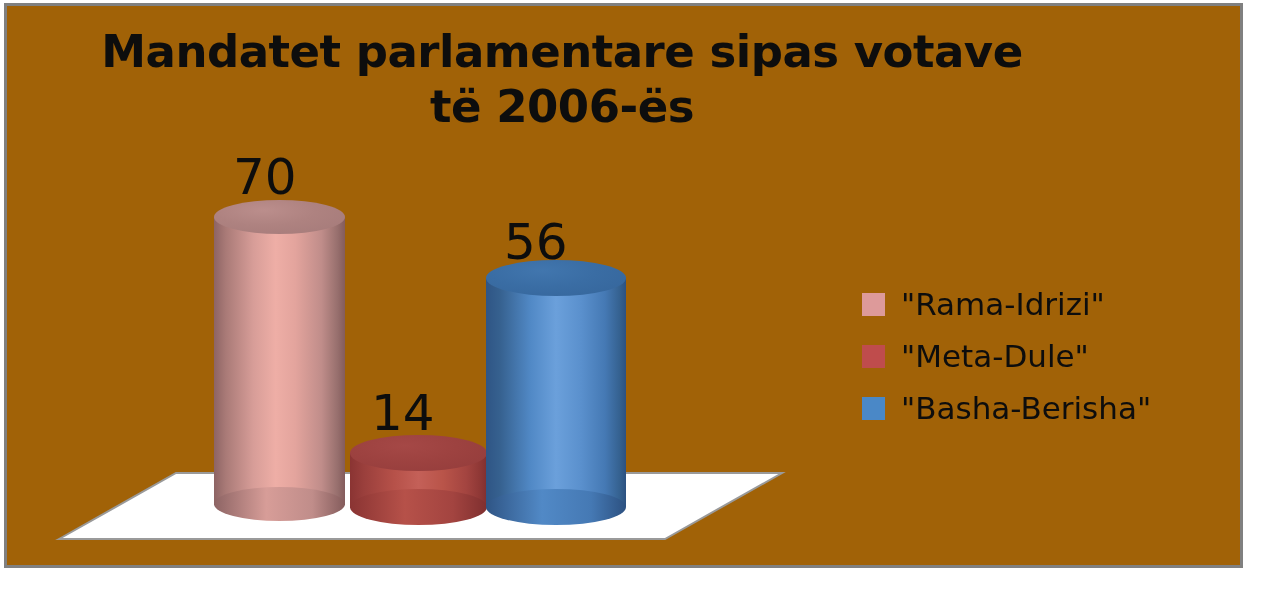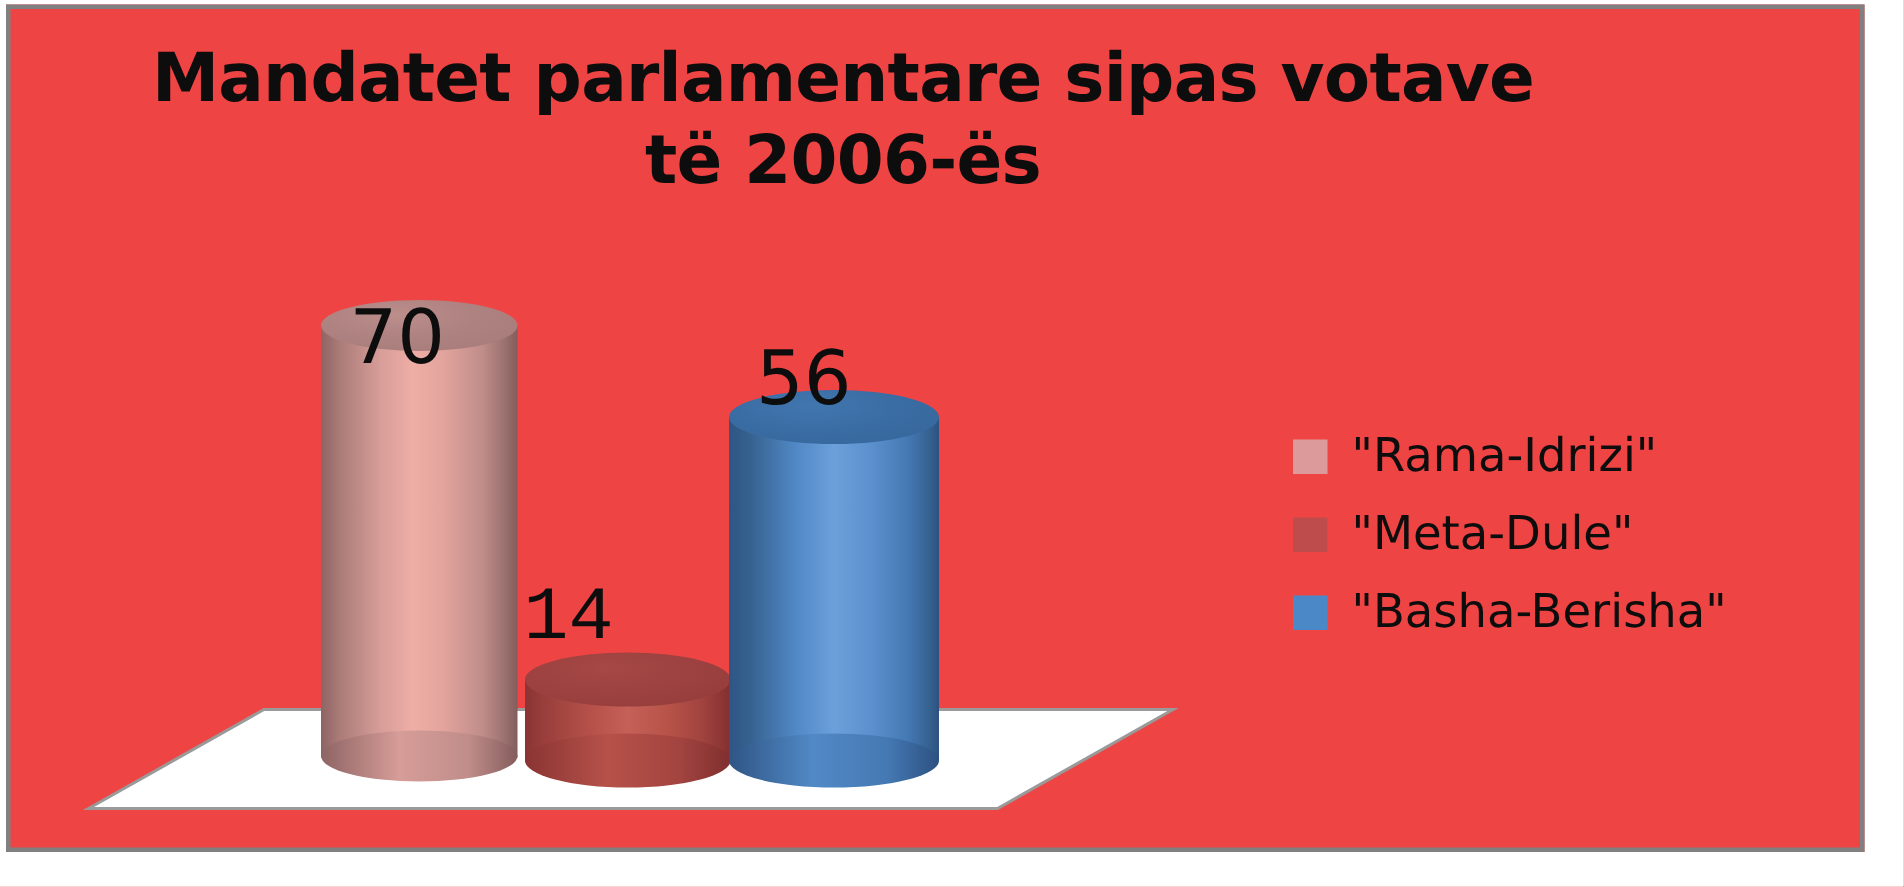--- a/index.html
+++ b/index.html
@@ -15,21 +15,21 @@
   }
 
   #chart-frame {
     position: absolute;
     left: 4px;
     top: 3px;
     width: 1239px;
     height: 565px;
     box-sizing: border-box;
     border: 3px solid #808080;
-    background: #ef4444;
+    background: #a16207;
   }
 
   
   #chart-title {
     position: absolute;
     left: 0;
     top: 18px;
     width: 1110px;
     text-align: center;
     font-family: "DejaVu Sans", sans-serif;
@@ -179,23 +179,23 @@
       <div class="cyl-bottom" style="top:54px; height:36px;"></div>
       <div class="cyl-top" style="top:0px; height:36px;"></div>
     </div>
 
     <div class="cyl c-blue" style="left:479px; top:254px; width:140px; height:266px;">
       <div class="cyl-body" style="top:18px; height:229px;"></div>
       <div class="cyl-bottom" style="top:229px; height:36px;"></div>
       <div class="cyl-top" style="top:0px; height:36px;"></div>
     </div>
 
-    <div class="data-label" style="left:226px; top:146px;margin-top:48px;">70</div>
-    <div class="data-label" style="left:342px; top:382px;font-family:Liberation Mono, monospace;">14</div>
-    <div class="data-label" style="left:497px; top:221px;">56</div>
+    <div class="data-label" style="left:226px; top:146px;">70</div>
+    <div class="data-label" style="left:364px; top:382px;">14</div>
+    <div class="data-label" style="left:497px; top:211px;">56</div>
 
   </div>
 
   <div id="legend">
 
     <div class="legend-row">
       <span class="legend-swatch" style="background:#dd9a9a;"></span>
       <span class="legend-label">"Rama-Idrizi"</span>
     </div>
 

